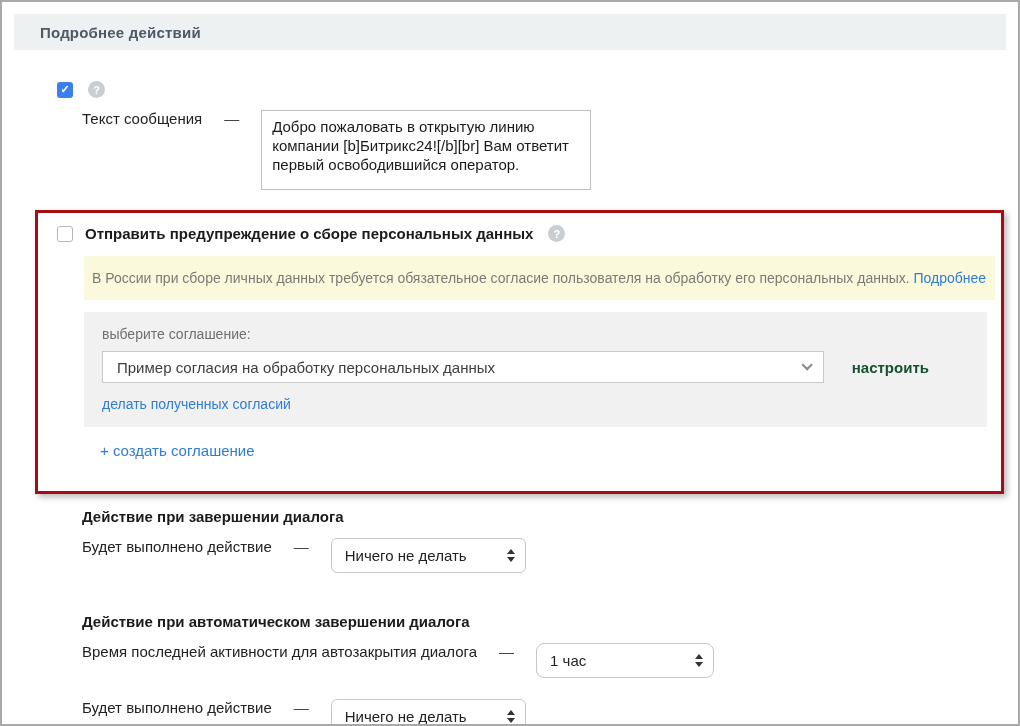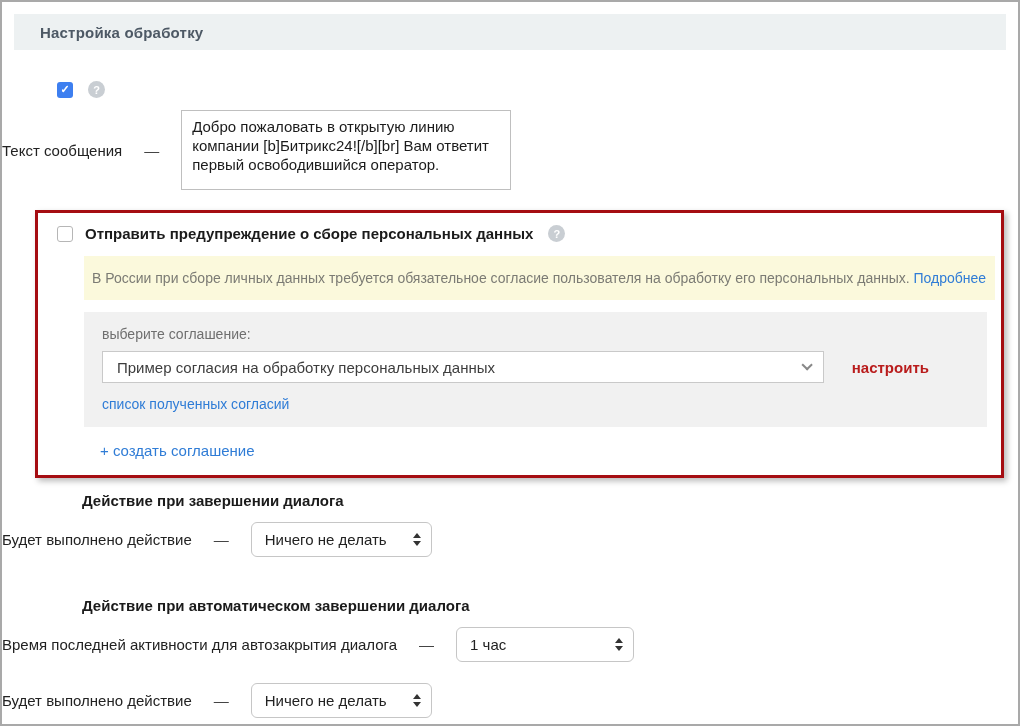--- a/index.html
+++ b/index.html
@@ -30,21 +30,21 @@
   .checkbox.checked { background:#3d7ff0; color:#fff; font-size:11px; font-weight:bold; }
   .checkbox.unchecked { background:#fff; border:1px solid #b6b6b6; }
   .check-label { font-size:15px; font-weight:bold; color:#1b1b1b; }
   .help {
     width:17px; height:17px; border-radius:50%; background:#c9ced3;
     color:#fff; font-size:11px; font-weight:bold;
     display:flex; align-items:center; justify-content:center; margin-left:3px; flex:none;
   }
 
   
-  .field-row { display:flex; align-items:center; }
+  .field-row { display:flex; margin-left:80px; }
   .field-label { font-size:15px; color:#222; }
   .dash { margin:0 22px; color:#444; font-size:15px; }
   .msg-row { margin-top:12px; }
   textarea.msg {
     width:330px; height:80px; border:1px solid #bfbfbf; background:#fff;
     padding:6px 10px; resize:none;
     font-family:"Liberation Sans", sans-serif; font-size:15px; line-height:19px; color:#1b1b1b;
   }
 
   
@@ -65,47 +65,47 @@
   .agreement-row { display:flex; align-items:center; gap:28px; }
   .dropdown {
     flex:1; height:32px; background:#fff; border:1px solid #c9c9c9;
     display:flex; align-items:center; justify-content:space-between;
     padding:0 14px; font-size:15px; color:#3d3d3d; cursor:pointer;
   }
   .chevron {
     width:8px; height:8px; border-right:2px solid #888; border-bottom:2px solid #888;
     transform:rotate(45deg) translateY(-3px); flex:none;
   }
-  .configure { font-size:15px; font-weight:bold; color:#b91c1c; white-space:nowrap; padding-right:40px; }
+  .configure { font-size:15px; font-weight:bold; color:#14532d; white-space:nowrap; padding-right:40px; }
   .received { display:inline-block; margin-top:13px; font-size:14px; }
-  .create-link { display:inline-block; margin:15px 0 6px 43px; font-size:15px; }
+  .create-link { display:inline-block; margin:15px 0 22px 43px; font-size:15px; }
 
   
   .section-heading { margin:14px 0 0 80px; font-size:15px; font-weight:bold; color:#1b1b1b; }
   .mt-big { margin-top:40px; }
   .action-row { margin-top:13px; }
   .action-row2 { margin-top:21px; }
   .select {
     display:inline-flex; align-items:center; justify-content:space-between;
     height:35px; background:#fff; border:1px solid #c6c6c6; border-radius:6px;
     padding:0 10px 0 13px; font-size:15px; color:#222; gap:10px; cursor:pointer;
   }
-  .w-action { width:181px; }
-  .w-time { width:178px; }
+  .w-action { width:195px; }
+  .w-time { width:178px;border-radius:8px; }
   .spinner { display:flex; flex-direction:column; gap:3px; align-items:center; flex:none; }
   .tri-up   { width:0; height:0; border-left:4px solid transparent; border-right:4px solid transparent; border-bottom:5px solid #333; }
   .tri-down { width:0; height:0; border-left:4px solid transparent; border-right:4px solid transparent; border-top:5px solid #333; }
 </style>
 </head>
 <body>
 
 <div class="page">
 
   <div class="header">
-    <span class="header-title">Настройка обработку</span>
+    <span class="header-title">Подробнее действий</span>
   </div>
 
   <div class="check-row row1">
     <span class="checkbox checked">
       <span>✓</span>
     </span>
     <span class="help">
       <span>?</span>
     </span>
   </div>
@@ -132,21 +132,21 @@
 
     <div class="agreement-panel">
       <div class="agreement-label">выберите соглашение:</div>
       <div class="agreement-row">
         <div class="dropdown">
           <span>Пример согласия на обработку персональных данных</span>
           <span class="chevron"></span>
         </div>
         <a class="configure">настроить</a>
       </div>
-      <a class="link received">список полученных согласий</a>
+      <a class="link received">делать полученных согласий</a>
     </div>
 
     <a class="link create-link">+ создать соглашение</a>
   </div>
 
   <div class="section-heading">Действие при завершении диалога</div>
   <div class="field-row action-row">
     <span class="field-label">Будет выполнено действие</span>
     <span class="dash">—</span>
     <span class="select w-action">

